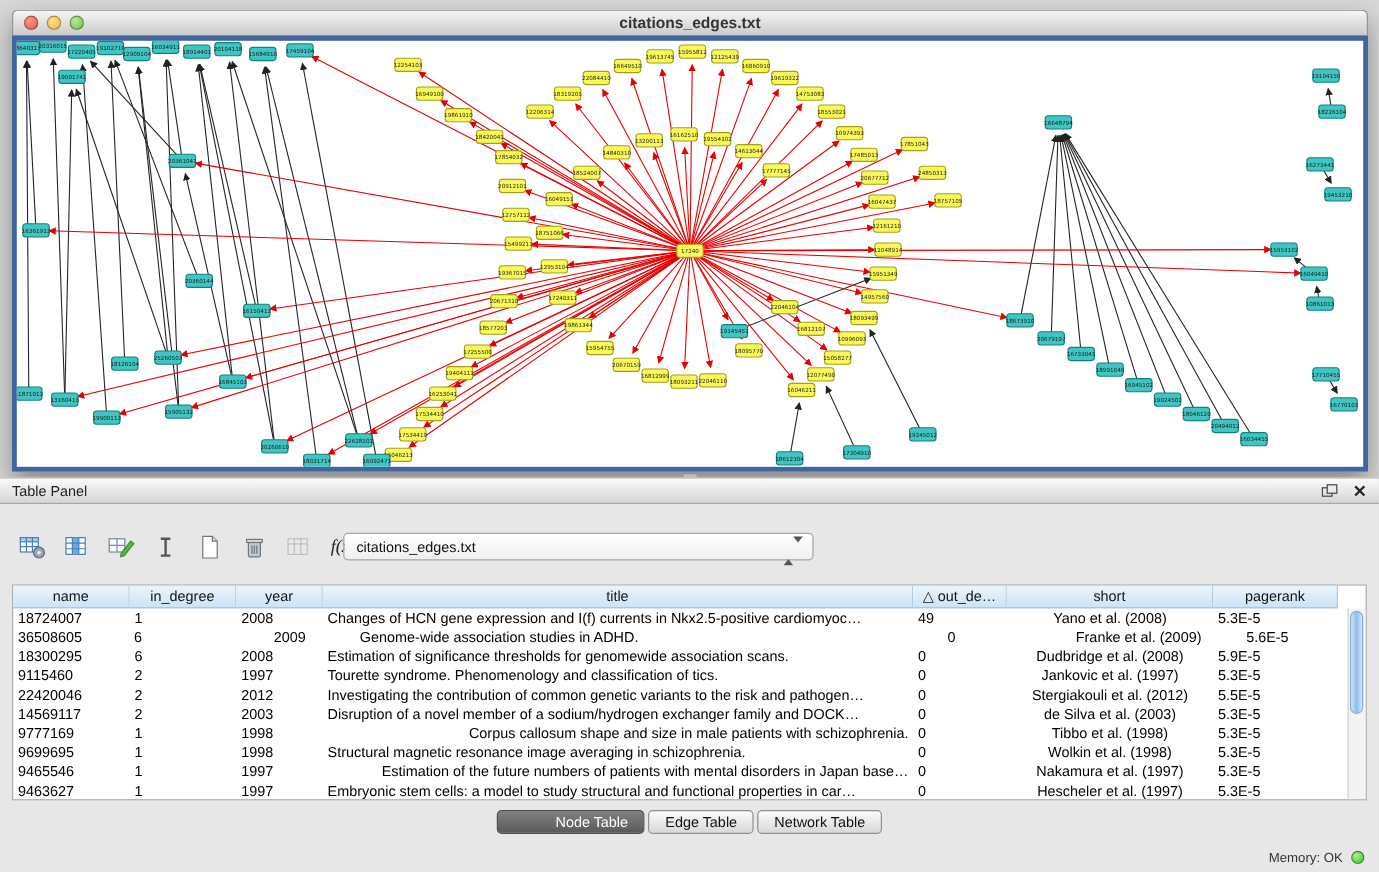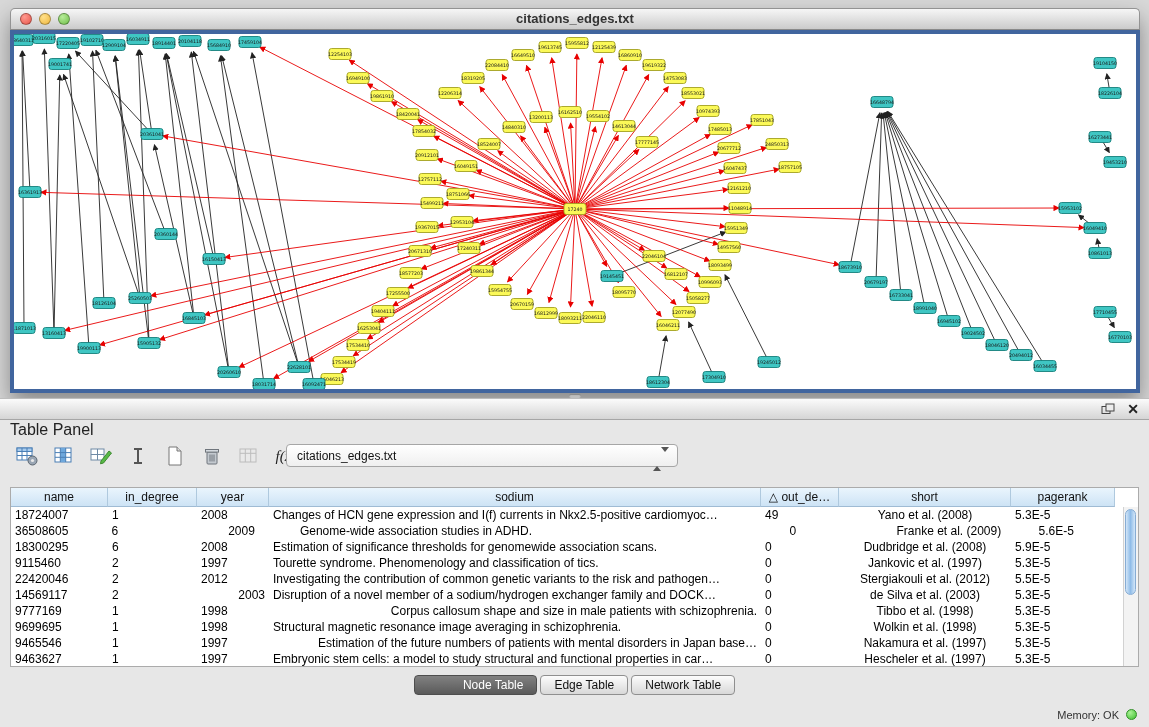--- a/index.html
+++ b/index.html
@@ -30,21 +30,21 @@
 
   
   .grip{position:absolute;left:569px;top:394px;width:12px;height:4px;border-radius:2px;
         background:#BFBFBF;box-shadow:inset 0 1px 1px rgba(0,0,0,.3);}
 
   
   .panel{position:absolute;left:0;top:398px;width:1149px;height:329px;background:#E7E7E7;
          border-top:1px solid #BDBDBD;box-sizing:border-box;}
   .panel-header{height:20px;background:linear-gradient(#FBFBFB,#D5D5D5);
                 border-bottom:1px solid #A6A6A6;position:relative;}
-  .panel-title{position:absolute;left:10px;top:3px;font-size:16px;color:#222;margin-top:19px;}
+  .panel-title{position:absolute;left:10px;top:3px;font-size:12px;color:#222;}
   .panel-actions{position:absolute;right:10px;top:2px;display:flex;gap:12px;align-items:center;}
   .pa-btn{background:none;border:none;padding:0;cursor:default;height:16px;display:flex;align-items:center;}
   .close-x{font-size:14px;font-weight:bold;color:#222;line-height:14px;}
 
   .toolbar{position:absolute;left:14px;top:44px;height:26px;display:flex;align-items:center;gap:11px;}
   .tb-btn{background:none;border:none;padding:0;width:26px;height:24px;display:flex;
           align-items:center;justify-content:center;}
   .tb-btn.disabled{opacity:.45;}
   .fx{font-family:"Liberation Serif",serif;font-style:italic;font-size:15px;color:#222;}
 
@@ -773,21 +773,21 @@
     <span class="combo-arrows">
       <span class="up"></span><span class="down"></span>
     </span>
   </button>
 
   <div class="tableview">
     <div class="thead" id="thead">
         <div class="th" style="width: 97px;">name</div>
         <div class="th" style="width: 89px;">in_degree</div>
         <div class="th" style="width: 72px;">year</div>
-        <div class="th" style="width: 492px;">sodium</div>
+        <div class="th" style="width: 492px;">title</div>
         <div class="th" style="width: 78px;">△ out_de…</div>
         <div class="th" style="width: 172px;">short</div>
         <div class="th" style="width: 104px;">pagerank</div>
       </div>
     <div id="tbody">
         <div class="tr">
           <div class="td" style="width: 97px; text-align: left;">18724007</div>
           <div class="td" style="width: 89px; text-align: left;">1</div>
           <div class="td" style="width: 72px; text-align: left;">2008</div>
           <div class="td" style="width: 492px; text-align: left;">Changes of HCN gene expression and I(f) currents in Nkx2.5-positive cardiomyoc…</div>
@@ -827,21 +827,21 @@
           <div class="td" style="width: 89px; text-align: left;">2</div>
           <div class="td" style="width: 72px; text-align: left;">2012</div>
           <div class="td" style="width: 492px; text-align: left;">Investigating the contribution of common genetic variants to the risk and pathogen…</div>
           <div class="td" style="width: 78px; text-align: left;">0</div>
           <div class="td" style="width: 172px; text-align: center;">Stergiakouli et al. (2012)</div>
           <div class="td" style="width: 104px; text-align: left;">5.5E-5</div>
         </div>
         <div class="tr">
           <div class="td" style="width: 97px; text-align: left;">14569117</div>
           <div class="td" style="width: 89px; text-align: left;">2</div>
-          <div class="td" style="width: 72px; text-align: right;">2003</div>
+          <div class="td" style="width: 72px; text-align: left;">2003</div>
           <div class="td" style="width: 492px; text-align: left;">Disruption of a novel member of a sodium/hydrogen exchanger family and DOCK…</div>
           <div class="td" style="width: 78px; text-align: left;">0</div>
           <div class="td" style="width: 172px; text-align: center;">de Silva et al. (2003)</div>
           <div class="td" style="width: 104px; text-align: left;">5.3E-5</div>
         </div>
         <div class="tr">
           <div class="td" style="width: 97px; text-align: left;">9777169</div>
           <div class="td" style="width: 89px; text-align: left;">1</div>
           <div class="td" style="width: 72px; text-align: left;">1998</div>
           <div class="td" style="width: 492px; text-align: right;">Corpus callosum shape and size in male patients with schizophrenia.</div>

